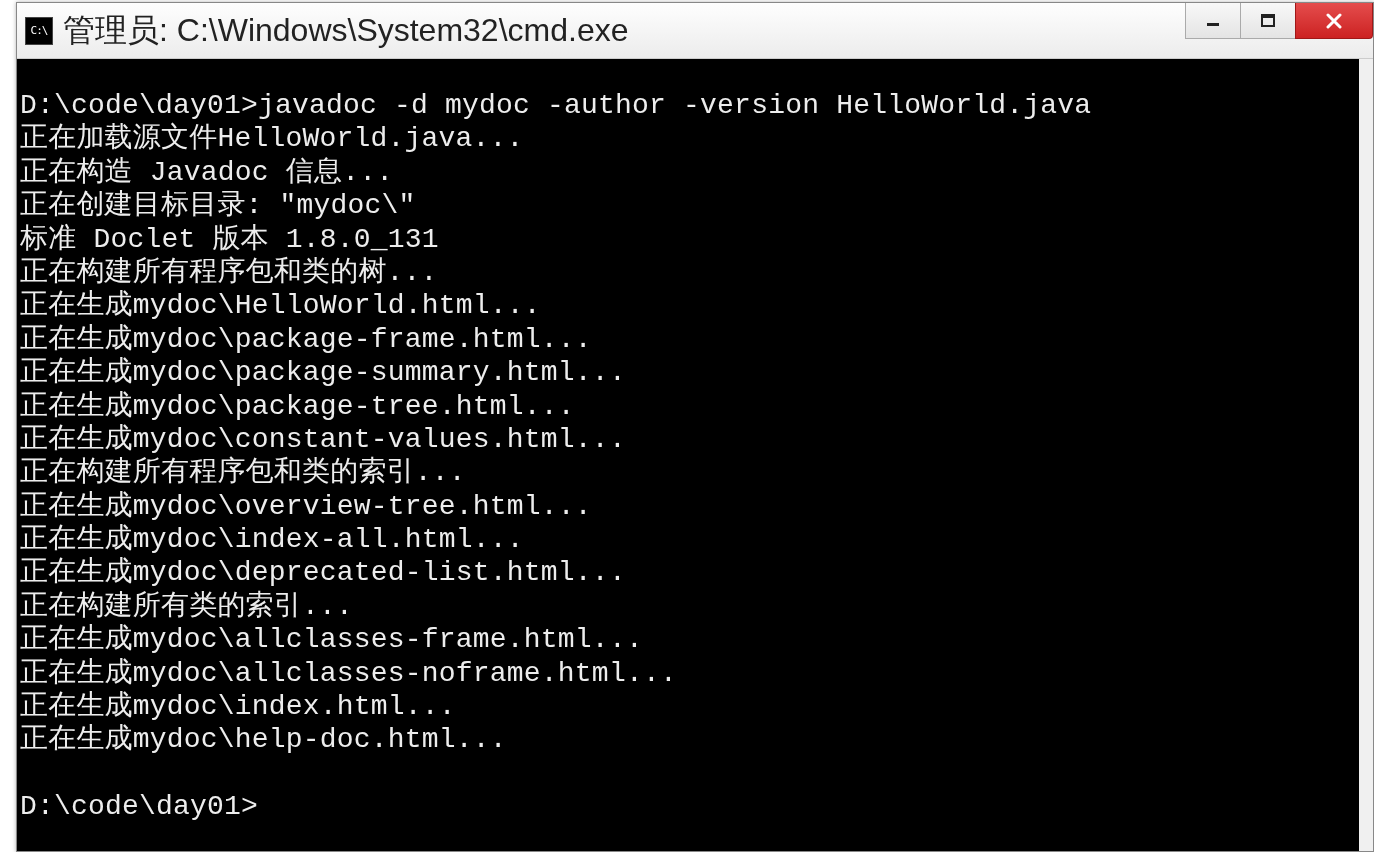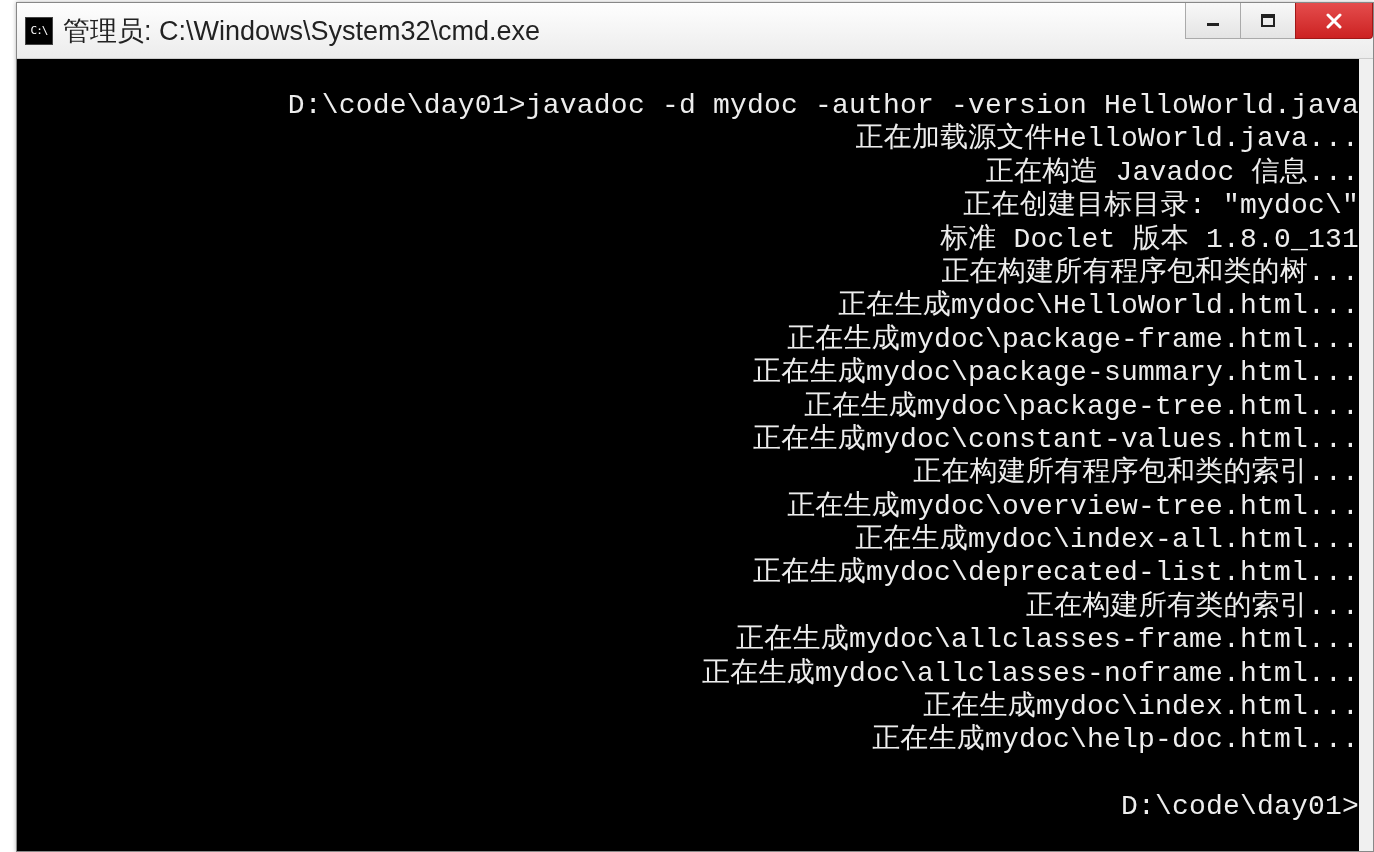--- a/index.html
+++ b/index.html
@@ -46,21 +46,21 @@
       padding: 1px 2px;
     }
     .titlebar-icon-text {
       color: #fff;
       font-size: 11px;
       font-family: "Consolas", monospace;
       letter-spacing: -1px;
       line-height: 1;
     }
     .titlebar-text {
-      font-size: 27px;
+      font-size: 32px;
       color: #222;
       font-family: "Microsoft YaHei", "SimSun", sans-serif;
       flex: 1;
       white-space: nowrap;
     }
     .titlebar-buttons {
       display: flex;
       height: 36px;
       position: absolute;
       right: 0;
@@ -93,21 +93,20 @@
       line-height: 33px;
       padding: 30px 0 0 3px;
       border-right: 14px solid #f0f0f0;
       overflow: hidden;
       white-space: pre;
       letter-spacing: 0.2px;
     }
     .console .line {
       display: block;
       height: 33.4px;
-      text-align: right;
     }
     .console .blank {
       display: block;
       height: 33.4px;
     }
   </style>
 </head>
 <body>
 
 <div class="window">

